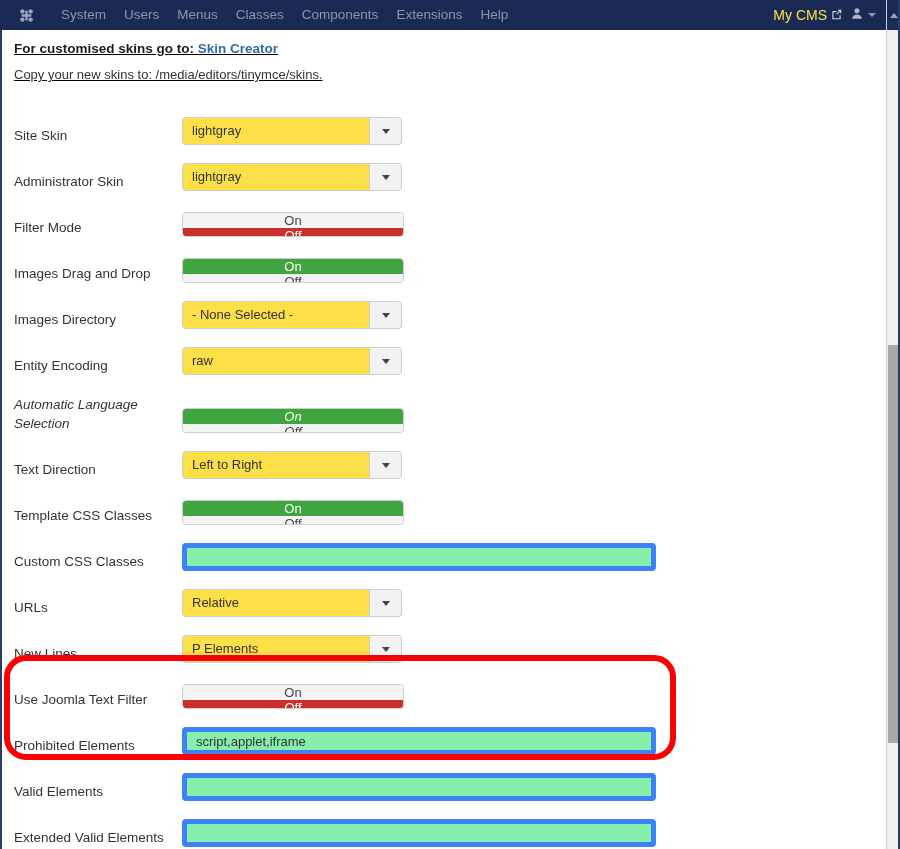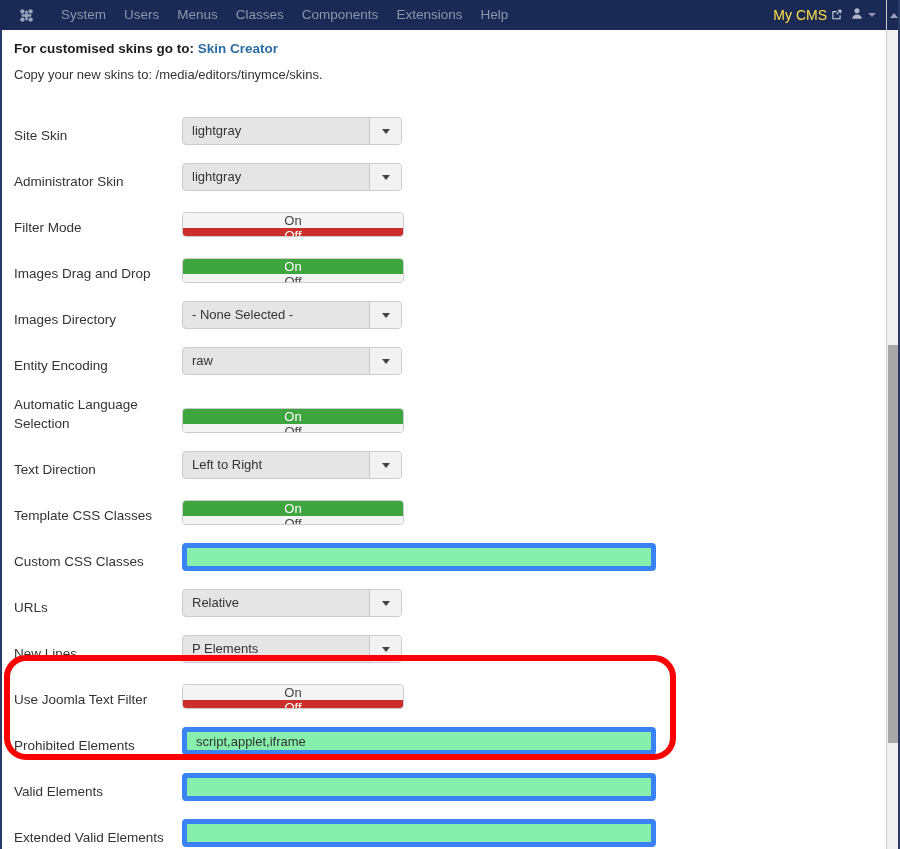--- a/index.html
+++ b/index.html
@@ -37,38 +37,38 @@
     width:0;height:0;border-left:4px solid transparent;border-right:4px solid transparent;
     border-top:4px solid #8d96ad;
   }
 
   
   .content {
     position:absolute; top:30px; left:0; width:886px; height:819px;
     background:#fff; border-left:2px solid #2a3a66;
     padding:0;
   }
-  .intro { padding:11px 16px 0 12px; }
+  .intro { padding:11px 16px 0 12px;text-decoration:underline; }
   .intro-line1 { font-size:13.5px; font-weight:bold; color:#1c1c1c; }
   .intro-link { color:#2d6ca2; font-weight:bold; }
   .intro-line2 { font-size:13px; color:#333; margin-top:11px; }
 
   
   .form { position:relative; margin-top:17px; }
   .row { display:flex; align-items:flex-end; min-height:46px; }
   .row-label {
     width:180px; padding-left:12px; padding-top:6px;
     font-size:13.5px; color:#333; line-height:19px;
   }
   .ctl { padding-top:0px; }
 
   
   .select {
     display:flex; width:220px; height:28px;
-    border:1px solid #ccc; border-radius:4px; background:#e5e5e5; overflow:hidden;
+    border:1px solid #ccc; border-radius:4px; background:#fde047; overflow:hidden;
     cursor:pointer;
   }
   .select .val {
     flex:1; padding:0 9px; line-height:26px; font-size:13px; color:#333;
     white-space:nowrap; overflow:hidden;
   }
   .select .btn {
     width:32px; background:#f2f2f2; border-left:1px solid #ccc;
     display:flex; align-items:center; justify-content:center;
   }
@@ -246,21 +246,21 @@
         <div class="ctl">
           <div class="select">
             <div class="val">raw</div>
             <div class="btn">
                 <span class="tri"></span>
               </div>
           </div>
         </div>
       </div>
 
-      <div class="row" style="min-height:58px;">
+      <div class="row" style="min-height:58px;font-style:italic;">
         <div class="row-label" style="width:175px;">Automatic Language Selection</div>
         <div class="ctl" style="margin-left:5px;">
           <div class="toggle">
             <div class="seg on-active">On</div>
             <div class="seg">Off</div>
           </div>
         </div>
       </div>
 
       <div class="row">

